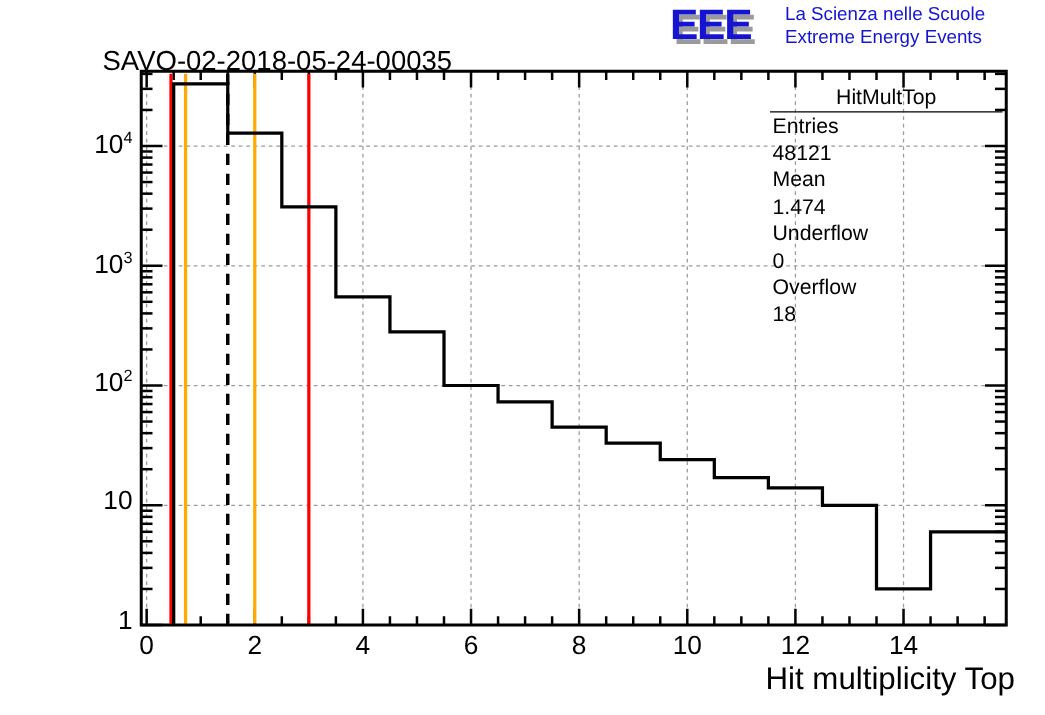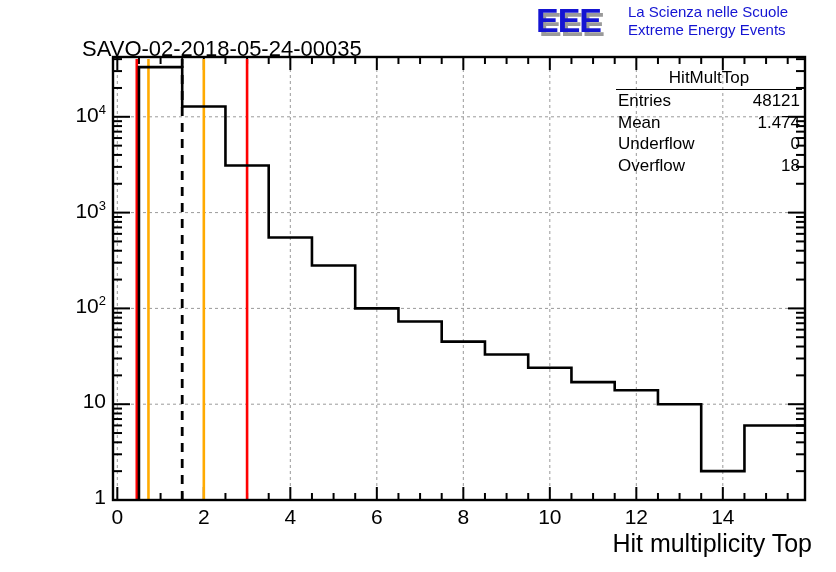--- a/index.html
+++ b/index.html
@@ -27,23 +27,23 @@
 
   #axistitle{position:absolute;right:24px;top:529px;font-size:25px;color:#000;
              white-space:nowrap;margin-left:40px;}
 
   
   #stats{position:absolute;left:616px;top:68px;width:186px;height:130px;
          font-size:17px;color:#000;background:transparent;}
   #stats .sttitle{text-align:center;padding-bottom:1px;border-bottom:1.5px solid #000;
          font-size:17px;}
   #stats .strow{display:flex;justify-content:space-between;padding:0 2px;
-         line-height:21.5px;}
+         line-height:21.5px;flex-direction:column;}
   #stats .strow .k{text-align:left;}
-  #stats .strow .v{text-align:right;}
+  #stats .strow .v{}
 
   svg{display:block;}
 </style>
 </head>
 <body>
 
 <div id="title">SAVO-02-2018-05-24-00035</div>
 
 <div id="logo">
   <div class="eee">

